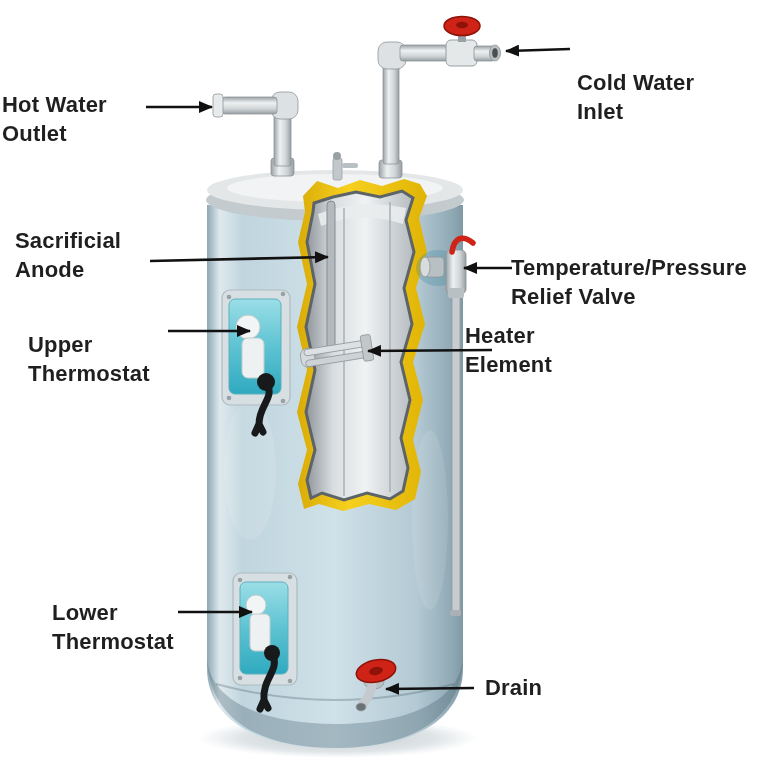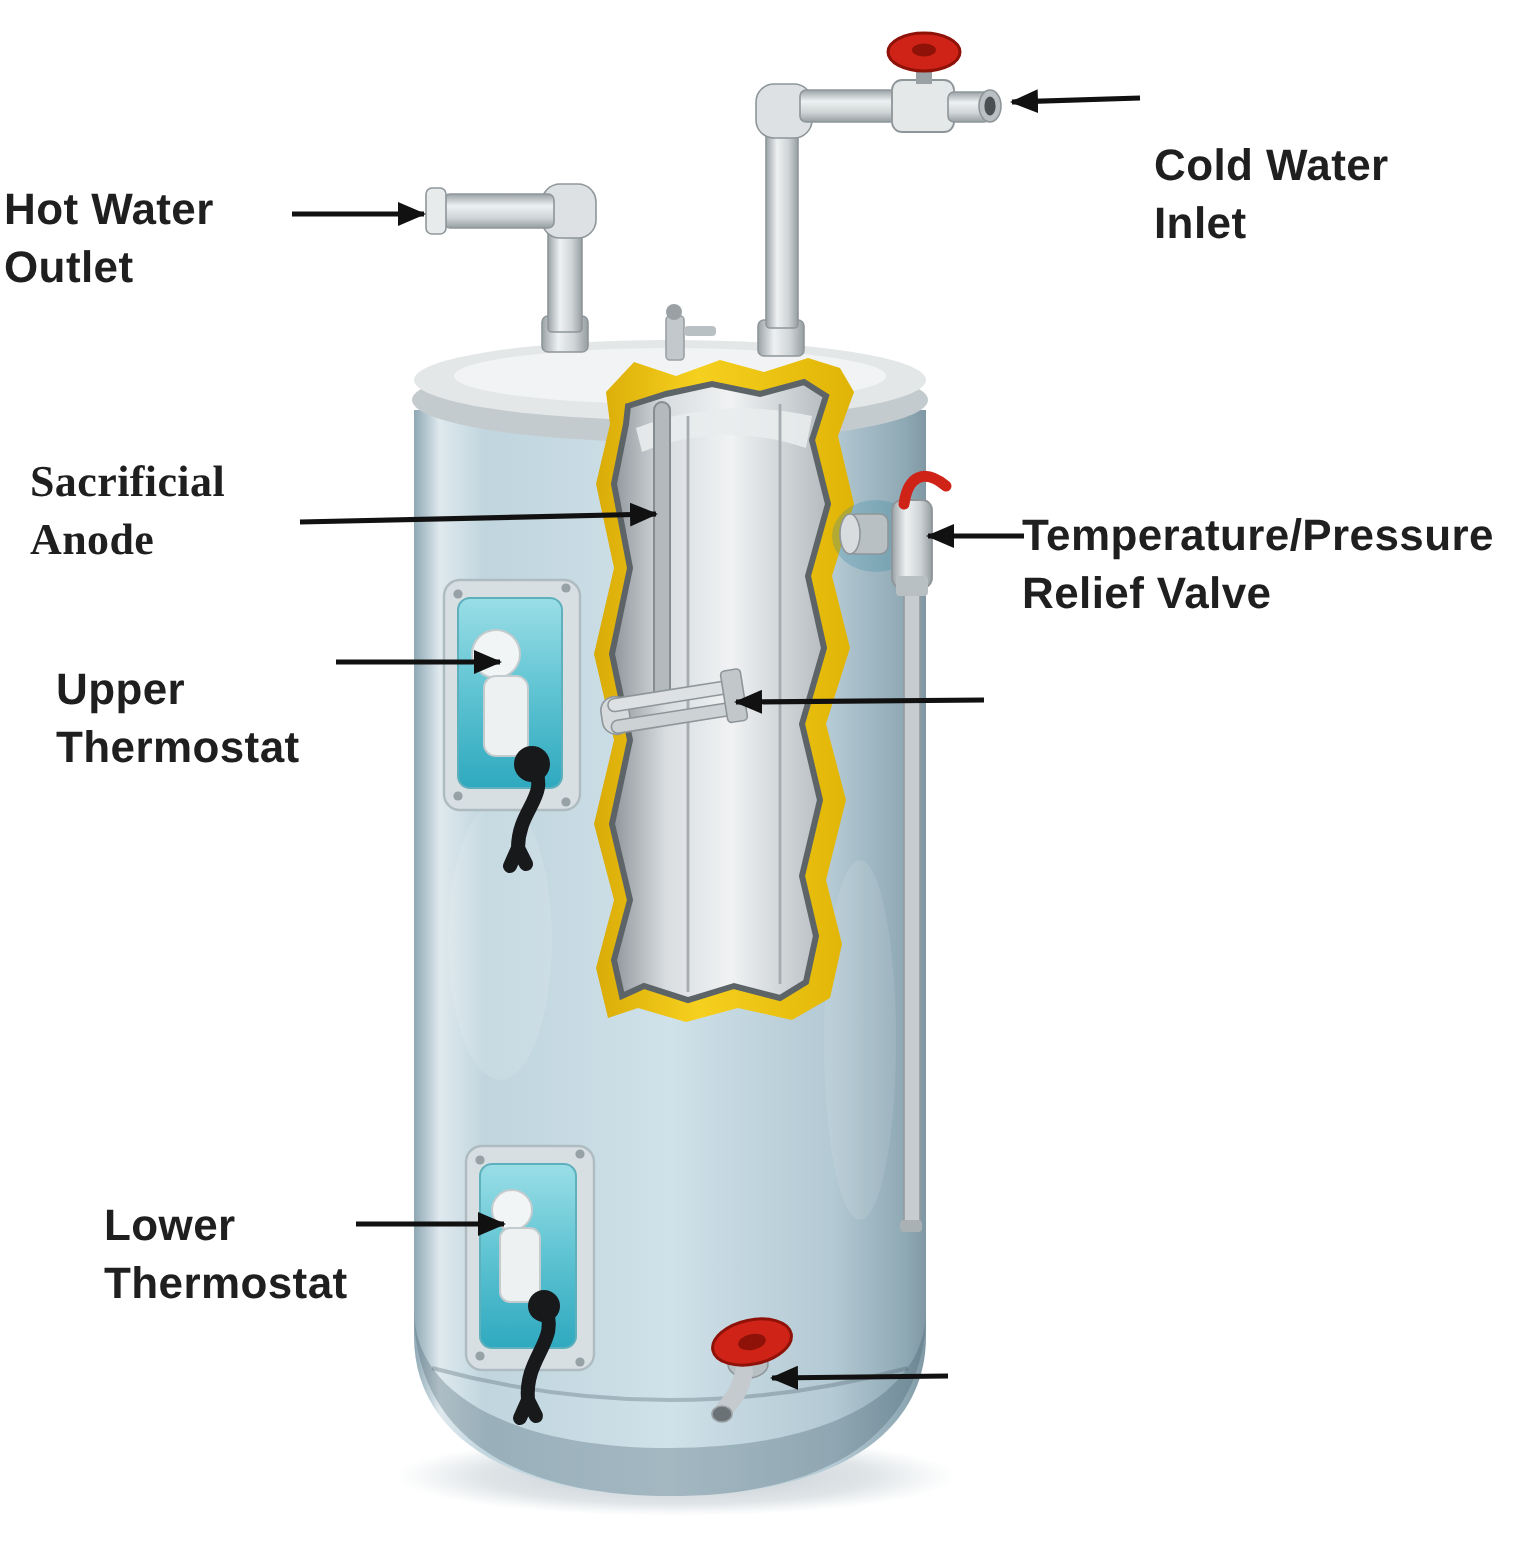--- a/index.html
+++ b/index.html
@@ -210,26 +210,29 @@
       <line x1="474" y1="688" x2="386" y2="689" marker-end="url(#arrowHead)"></line>
     </g>
   </svg>
 
   <div class="part-label" style="left:2px; top:90px; width:165px;">Hot Water
 Outlet</div>
 
   <div class="part-label label-left-align" style="left:577px; top:20px; width:150px;margin-top:48px;">Cold Water
 Inlet</div>
 
-  <div class="part-label" style="left:15px; top:226px; width:170px;font-family:Liberation Serif, serif;">Sacrificial
+  <div class="part-label" style="left:15px; top:226px; width:170px;">Sacrificial
 Anode</div>
 
   <div class="part-label" style="left:28px; top:330px; width:170px;">Upper
 Thermostat</div>
 
   <div class="part-label" style="left:511px; top:253px; width:252px;">Temperature/Pressure
 Relief Valve</div>
 
+  <div class="part-label" style="left:465px; top:321px; width:150px;">Heater
+Element</div>
 
   <div class="part-label" style="left:52px; top:598px; width:170px;">Lower
 Thermostat</div>
 
+  <div class="part-label label-left-align" style="left:485px; top:673px; width:90px;">Drain</div>
 </div>
 
 </body></html>

